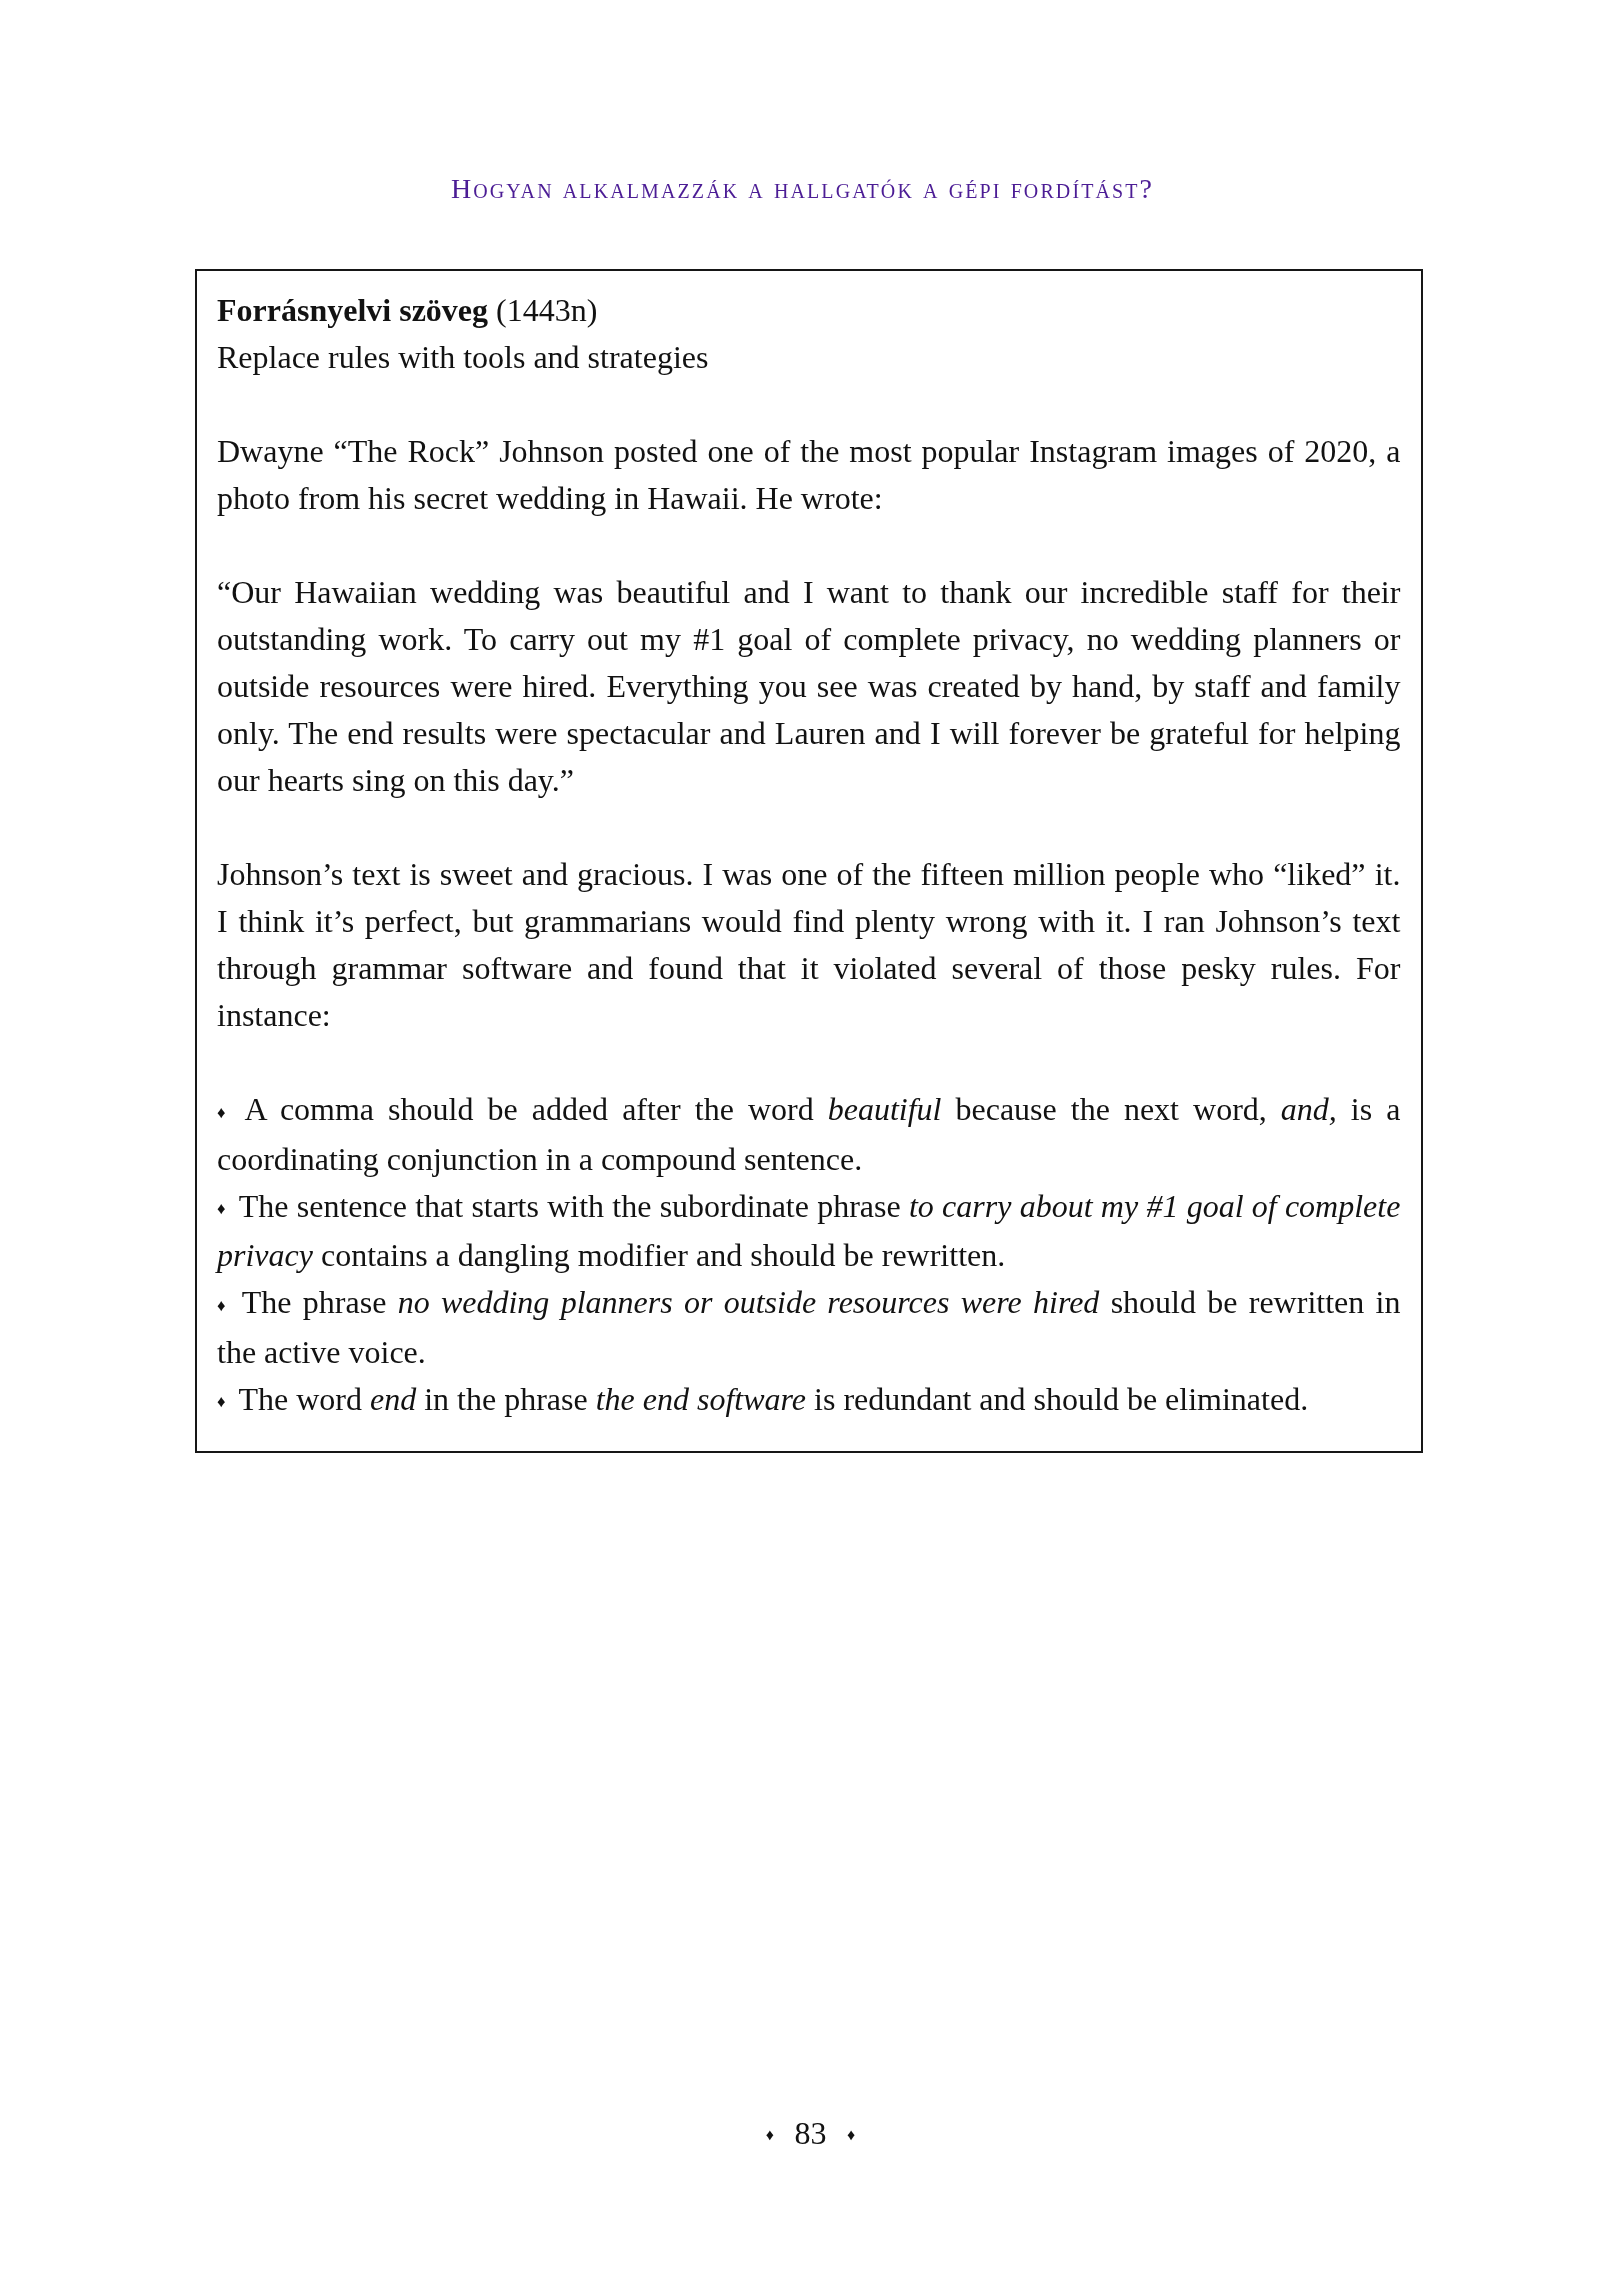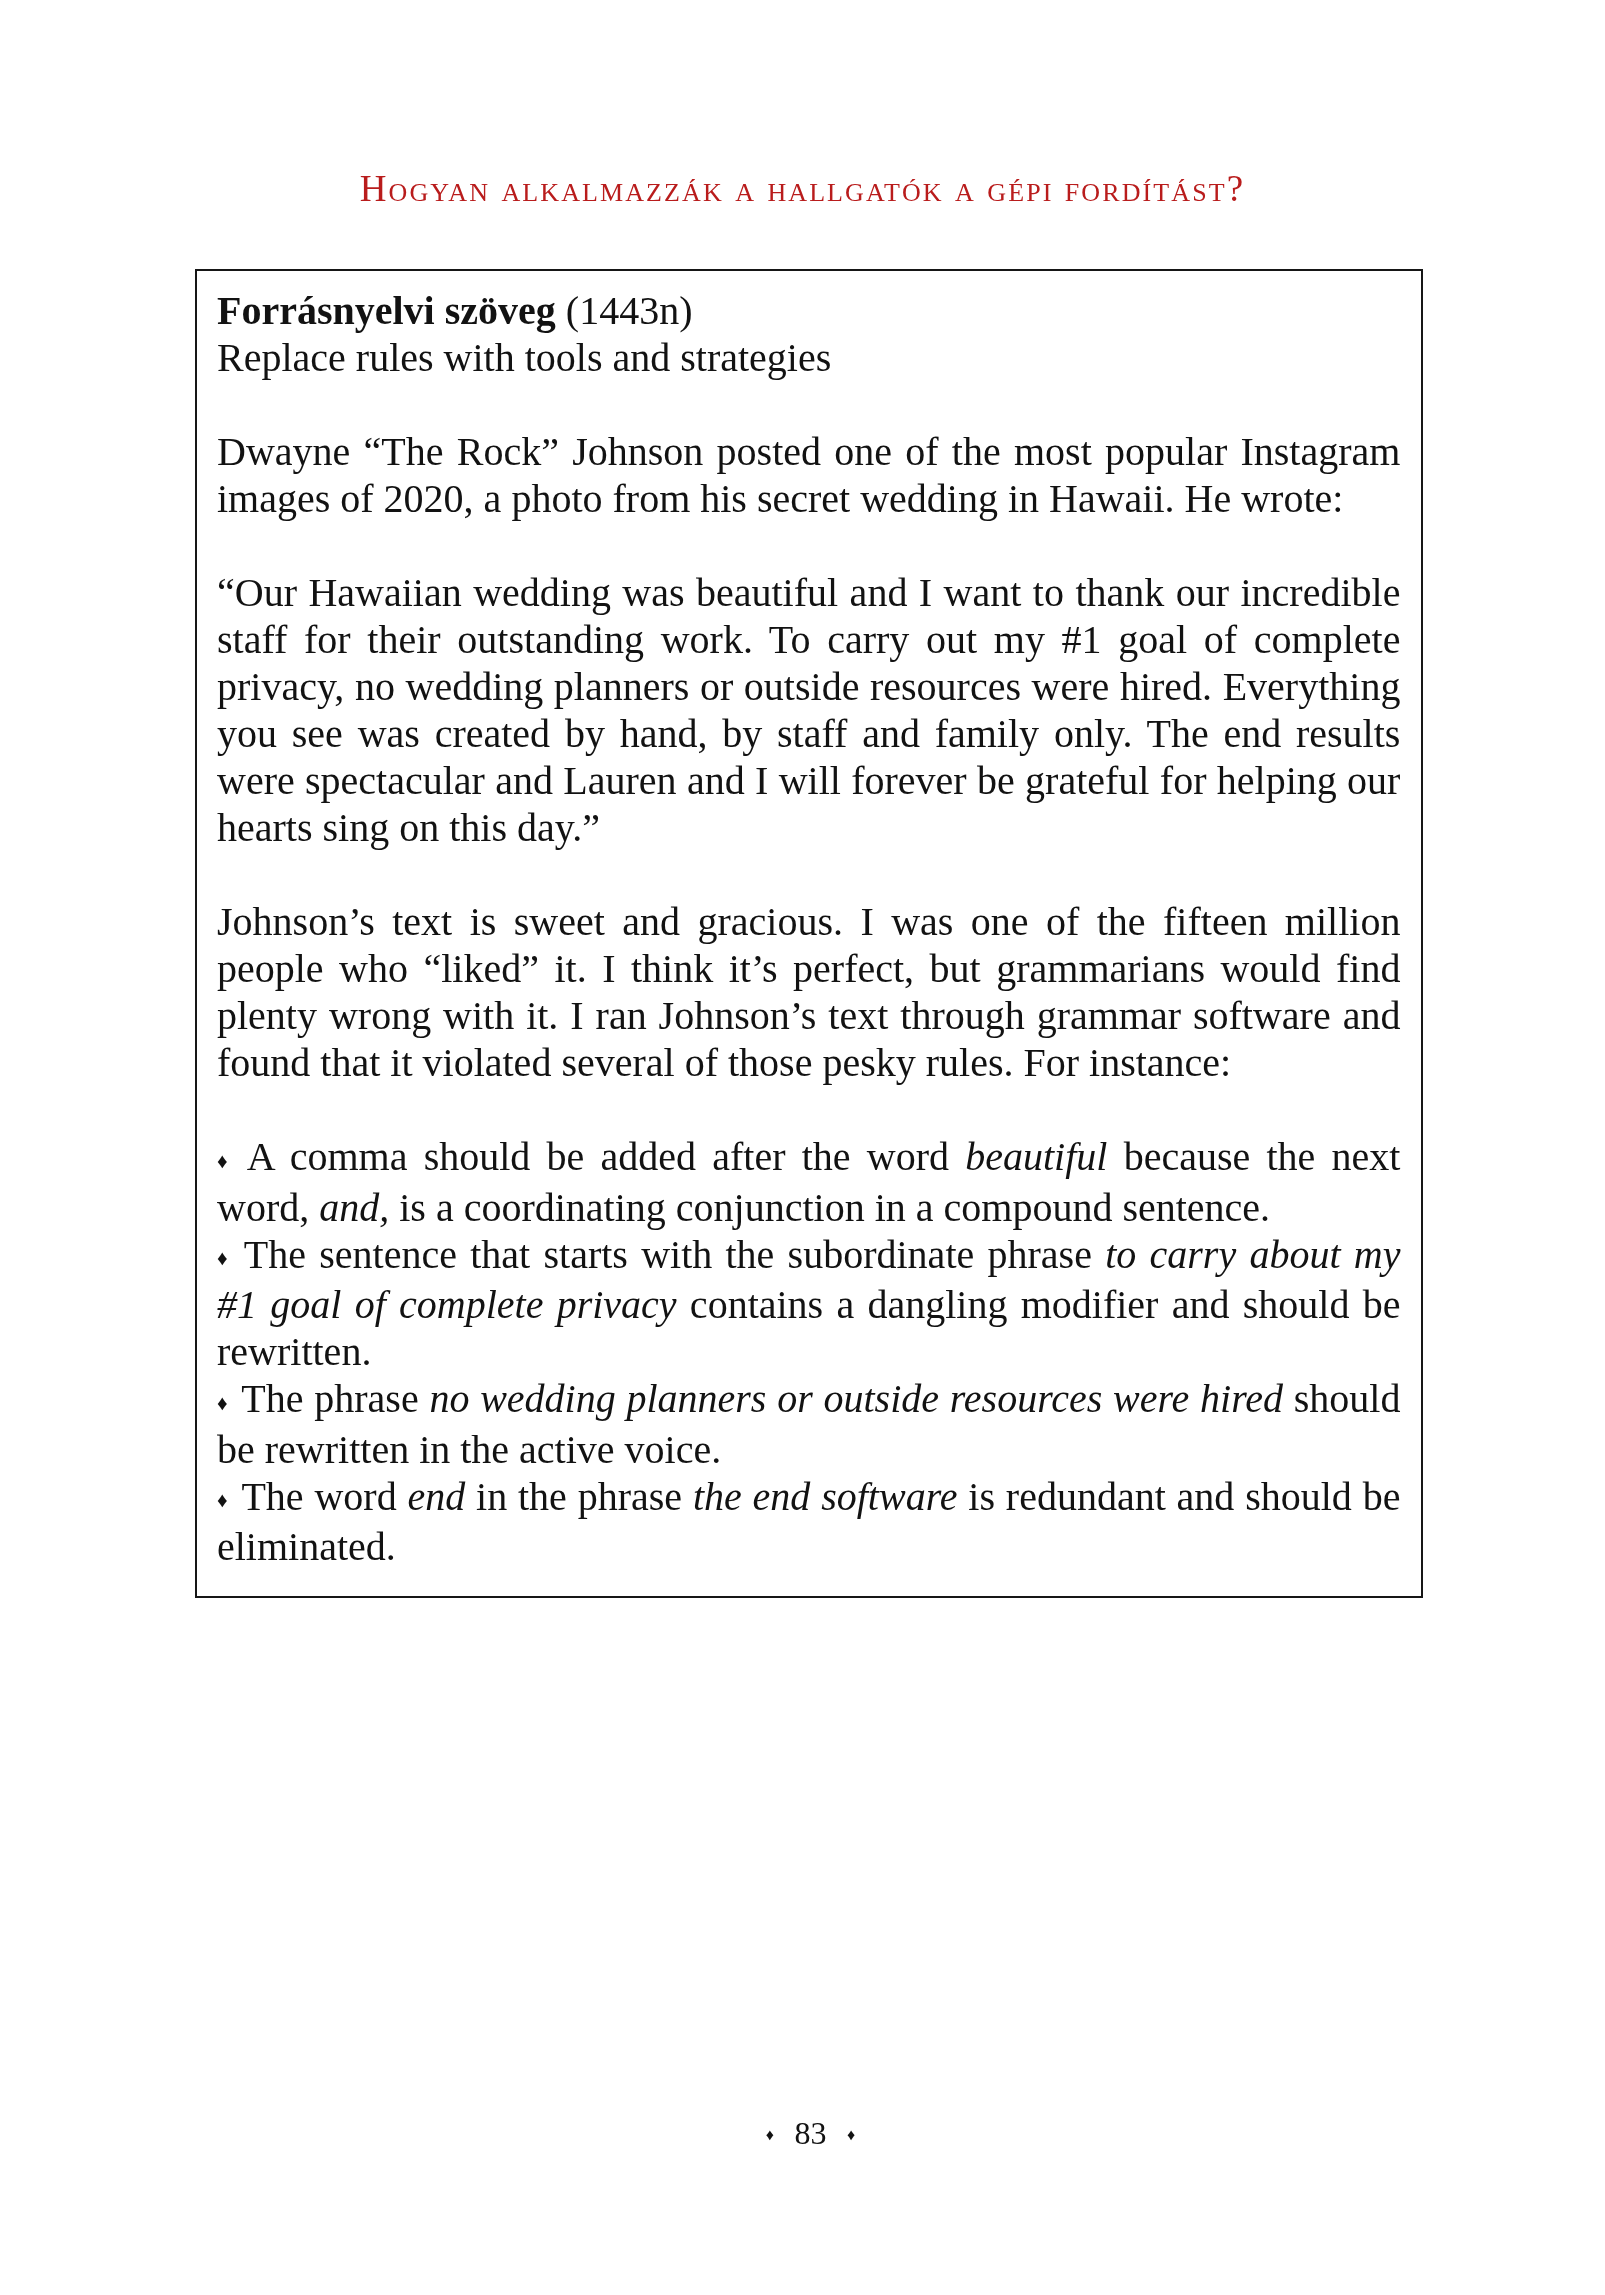--- a/index.html
+++ b/index.html
@@ -13,33 +13,33 @@
     overflow:hidden;
   }
   .running-head{
     position:absolute;
     top:172px;
     left:0;
     width:100%;
     text-align:center;
     font-variant:small-caps;
     letter-spacing:2.1px;
-    font-size:37px;
+    font-size:28px;
     line-height:34px;
-    color:#b91c1c;
+    color:#4c1d95;
   }
   .textbox{
     position:absolute;
     left:195px;
     top:269px;
     width:1228px;
     box-sizing:border-box;
     border:2.6px solid #161616;
     padding:16.3px 20.6px 26px 20px;
-    font-size:40px;
+    font-size:32px;
     line-height:47px;
   }
   .textbox p{margin:0;}
   .gap{margin-top:47px !important;}
   .para{text-align:justify;font-family:Liberation Serif, serif;}
   .title-line strong{font-weight:bold;}
   .bullets p{text-align:justify;}
   .bmark{
     font-size:0.52em;
     vertical-align:2.6px;

